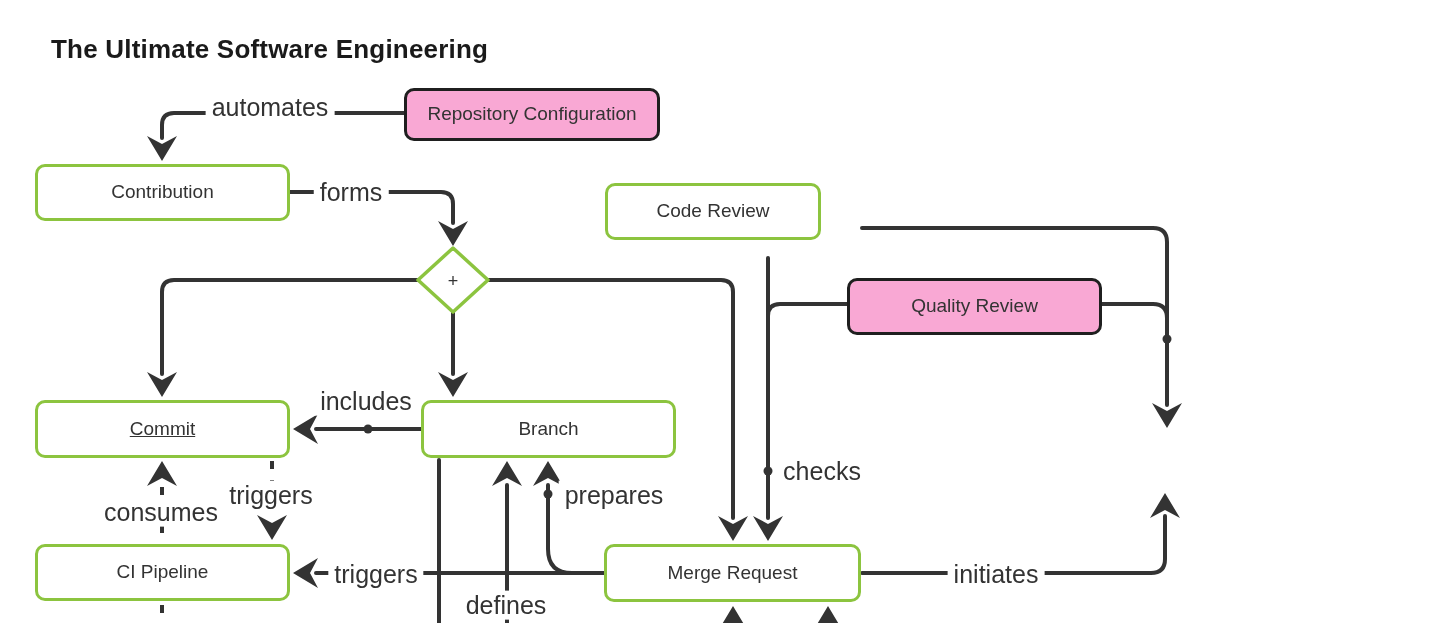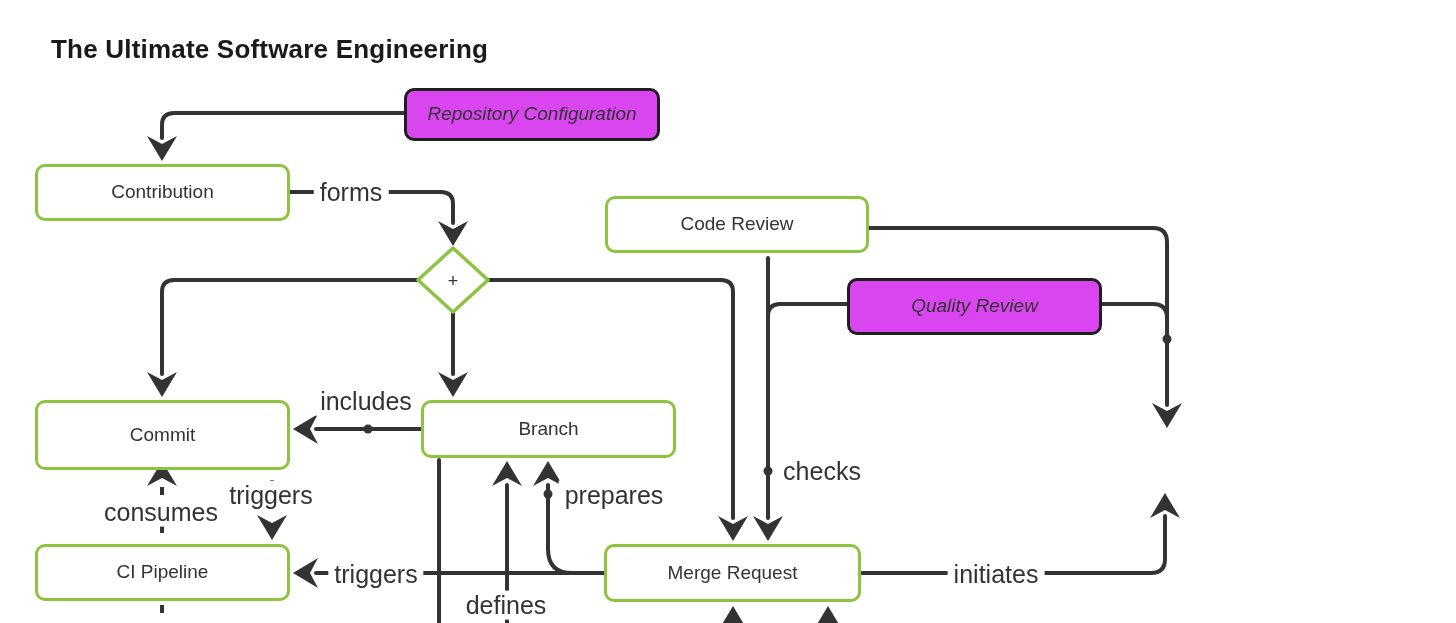--- a/index.html
+++ b/index.html
@@ -15,21 +15,21 @@
   .edges path{fill:none;stroke:#333333;stroke-width:4;stroke-linecap:round;}
   .edges path.dashed{stroke-dasharray:8 11;stroke-linecap:butt;}
   .edges polygon.arrow{fill:#333333;stroke:none;}
   .edges circle.dot{fill:#333333;stroke:none;}
   .node{
     position:absolute;display:flex;align-items:center;justify-content:center;
     text-align:center;font-size:19px;color:#333333;background:#ffffff;
     border-radius:10px;box-sizing:border-box;padding:0 14px;line-height:1.3;
   }
   .node.green{border:3.5px solid #8cc43f;}
-  .node.gray{border:3.5px solid #1f1f1f;background:#d946ef;font-style:italic;}
+  .node.gray{border:3.5px solid #1f1f1f;background:#f9a8d4;}
   .node.yellow{border:3.5px solid #f3b518;border-radius:12px;}
   .elabel{
     position:absolute;transform:translate(-50%,-50%);
     font-size:25px;color:#333333;background:#ffffff;
     padding:0 6px;white-space:nowrap;line-height:1.15;
   }
   .diamond-plus{font-size:18px;fill:#333333;}
 </style>
 </head>
 <body>
@@ -132,33 +132,34 @@
     <g>
       <polygon points="453,248 488,280 453,312 418,280" fill="#ffffff" stroke="#8cc43f" stroke-width="3.5" stroke-linejoin="round"></polygon>
       <text class="diamond-plus" x="453" y="287" text-anchor="middle">+</text>
     </g>
   </svg>
 
   <div class="node gray" style="left:404px;top:88px;width:256px;height:53px;">Repository Configuration</div>
 
   <div class="node green" style="left:35px;top:164px;width:255px;height:57px;">Contribution</div>
 
-  <div class="node green" style="left:605px;top:196px;width:264px;height:57px;">Code Review</div>
+  <div class="node green" style="left:605px;top:183px;width:216px;height:57px;">Code Review</div>
 
   <div class="node gray" style="left:847px;top:278px;width:255px;height:57px;">Quality Review</div>
 
-  <div class="node green" style="left:35px;top:400px;width:255px;height:70px;">Commit</div>
+  <div class="node green" style="left:35px;top:400px;width:255px;height:58px;text-decoration:underline;">Commit</div>
 
   <div class="node green" style="left:35px;top:544px;width:255px;height:57px;">CI Pipeline</div>
 
   <div class="node green" style="left:421px;top:400px;width:255px;height:58px;">Branch</div>
 
   <div class="node green" style="left:604px;top:544px;width:257px;height:58px;">Merge Request</div>
 
 
+  <div class="elabel" style="left:270px;top:107px;">automates</div>
 
   <div class="elabel" style="left:351px;top:192px;">forms</div>
 
   <div class="elabel" style="left:366px;top:401px;">includes</div>
 
   <div class="elabel" style="left:161px;top:512px;">consumes</div>
 
   <div class="elabel" style="left:271px;top:495px;">triggers</div>
 
   <div class="elabel" style="left:376px;top:574px;">triggers</div>

